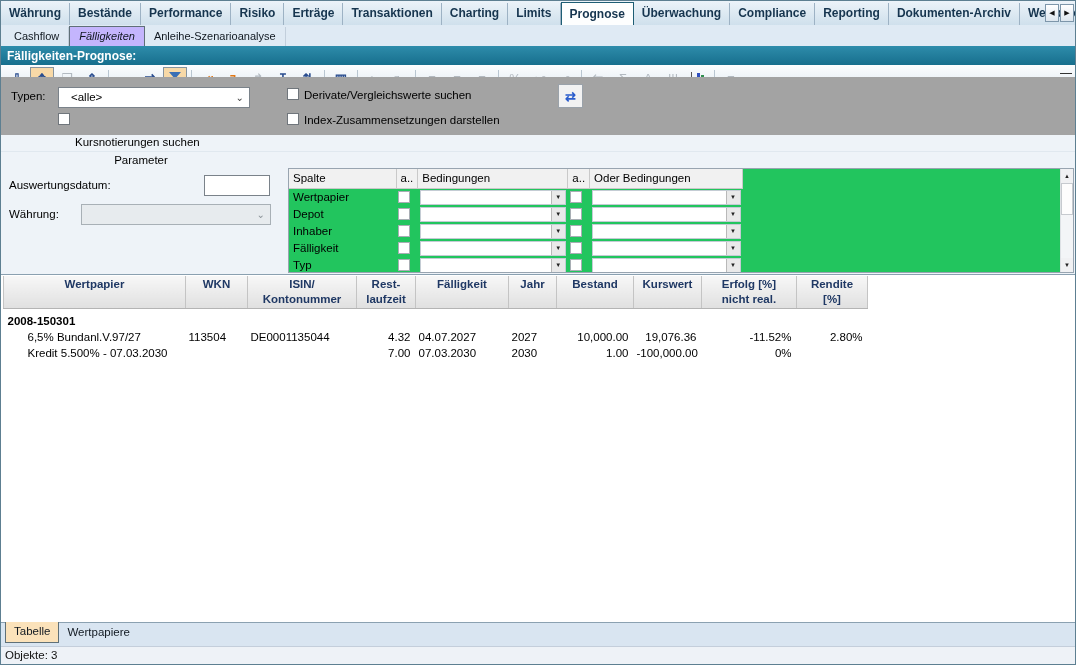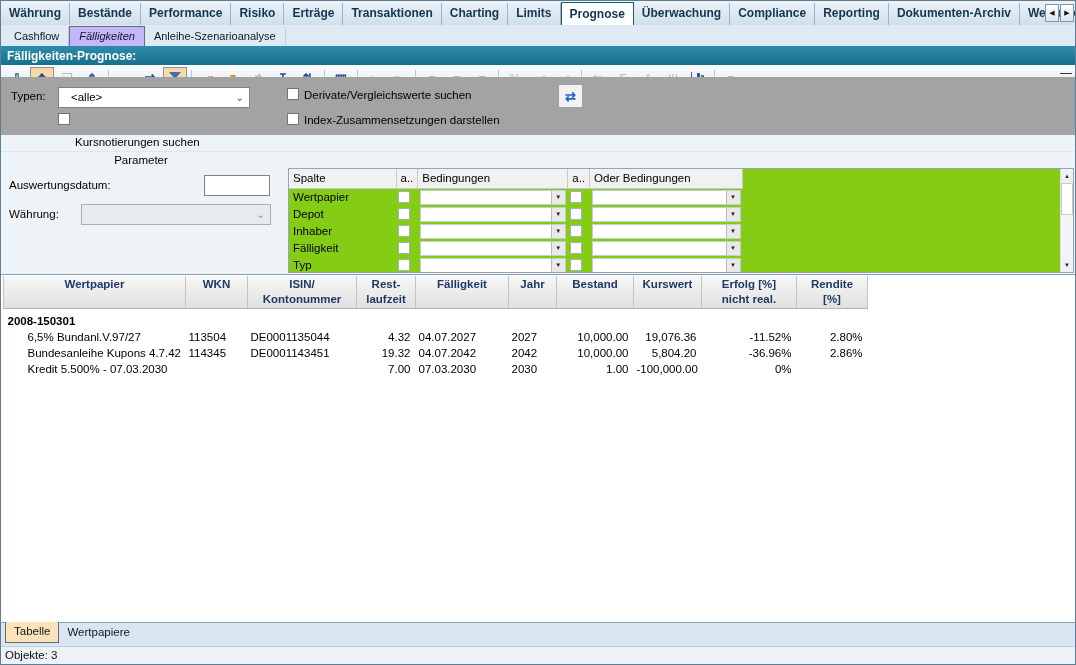--- a/index.html
+++ b/index.html
@@ -97,21 +97,21 @@
     position:absolute; left:557px; top:7px; width:25px; height:24px;
     background:#f2f2f2; border:1px solid #9aa2aa; color:#2a5ccc;
     font-weight:bold; font-size:13px; display:flex; align-items:center; justify-content:center;
   }
   
   .params { position:absolute; left:0; top:150px; right:0; height:123px; background:#eef3f8; border-top:1px solid #e0e8ef; }
   .sect-hd { position:absolute; top:2px; font-size:11.5px; text-align:center; }
   .inp { position:absolute; background:#fff; border:1px solid #7a828a; height:21px; font-size:11.5px; padding:0 3px; font-family:"Liberation Sans",sans-serif; }
   .filter-box {
     position:absolute; left:287px; top:16px; width:786px; height:105px;
-    background:#84cc16; border:1px solid #98a4b0; overflow:hidden;
+    background:#22c55e; border:1px solid #98a4b0; overflow:hidden;
   }
   table.ft { border-collapse:collapse; table-layout:fixed; font-size:11.5px; }
   table.ft th {
     background:#f1f1f1; font-weight:normal; text-align:left; padding:2px 4px;
     border-right:1px solid #c9c9c9; border-bottom:1px solid #c9c9c9; height:19px;
   }
   table.ft td { height:17px; padding:0; vertical-align:middle; }
   table.ft td.flabel { padding-left:4px; white-space:nowrap; overflow:hidden; }
   .fcb { width:12px; height:12px; background:#fff; border:1px solid #a8aeb4; display:block; margin-left:2px; }
   .fcombo { position:relative; height:15px; margin:1px 2px; background:#fff; border:1px solid #c4ccd4; }
@@ -444,32 +444,20 @@
           <td>DE0001135044</td>
           <td>4.32</td>
           <td>04.07.2027</td>
           <td>2027</td>
           <td>10,000.00</td>
           <td>19,076.36</td>
           <td>-11.52%</td>
           <td>2.80%</td>
         </tr>
         <tr class="dat">
-          <td>Bundesanleihe Kupons 4.7.42</td>
-          <td>114345</td>
-          <td>DE0001143451</td>
-          <td>19.32</td>
-          <td>04.07.2042</td>
-          <td>2042</td>
-          <td>10,000.00</td>
-          <td>5,804.20</td>
-          <td>-36.96%</td>
-          <td>2.86%</td>
-        </tr>
-        <tr class="dat">
           <td>Kredit 5.500% - 07.03.2030</td>
           <td></td>
           <td></td>
           <td>7.00</td>
           <td>07.03.2030</td>
           <td>2030</td>
           <td>1.00</td>
           <td>-100,000.00</td>
           <td>0%</td>
           <td></td>

